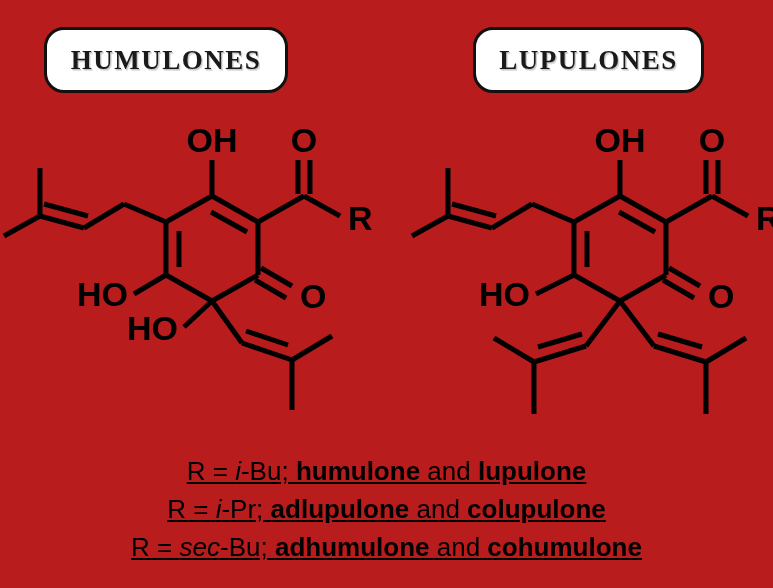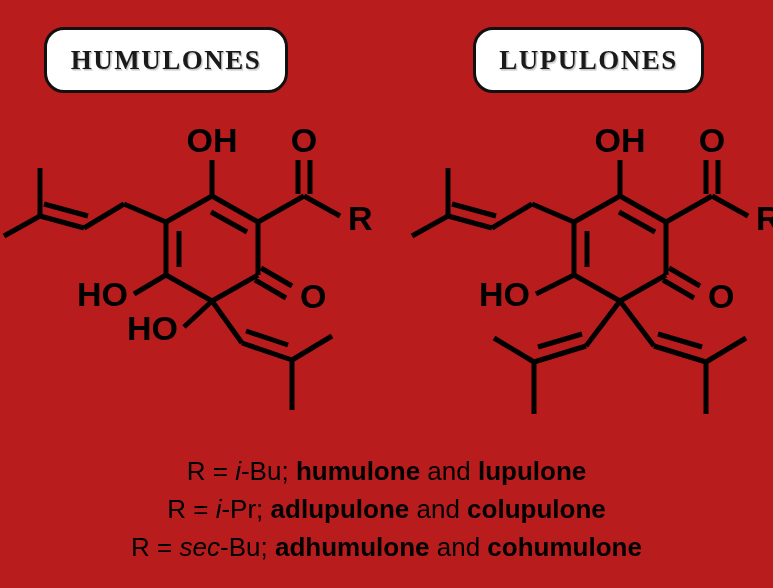--- a/index.html
+++ b/index.html
@@ -74,20 +74,21 @@
     top: 452px;
     width: 773px;
     text-align: center;
   }
   .cap-line {
     font-family: "Liberation Sans", sans-serif;
     font-size: 26px;
     color: #000000;
     line-height: 38px;
     white-space: nowrap;
+    text-decoration: underline;
   }
   .cap-line .it { font-style: italic; }
   .cap-line .bd { font-weight: bold; }
 </style>
 </head>
 <body>
 
 <div id="page">
 
   <div id="box-humulones" class="title-box">

